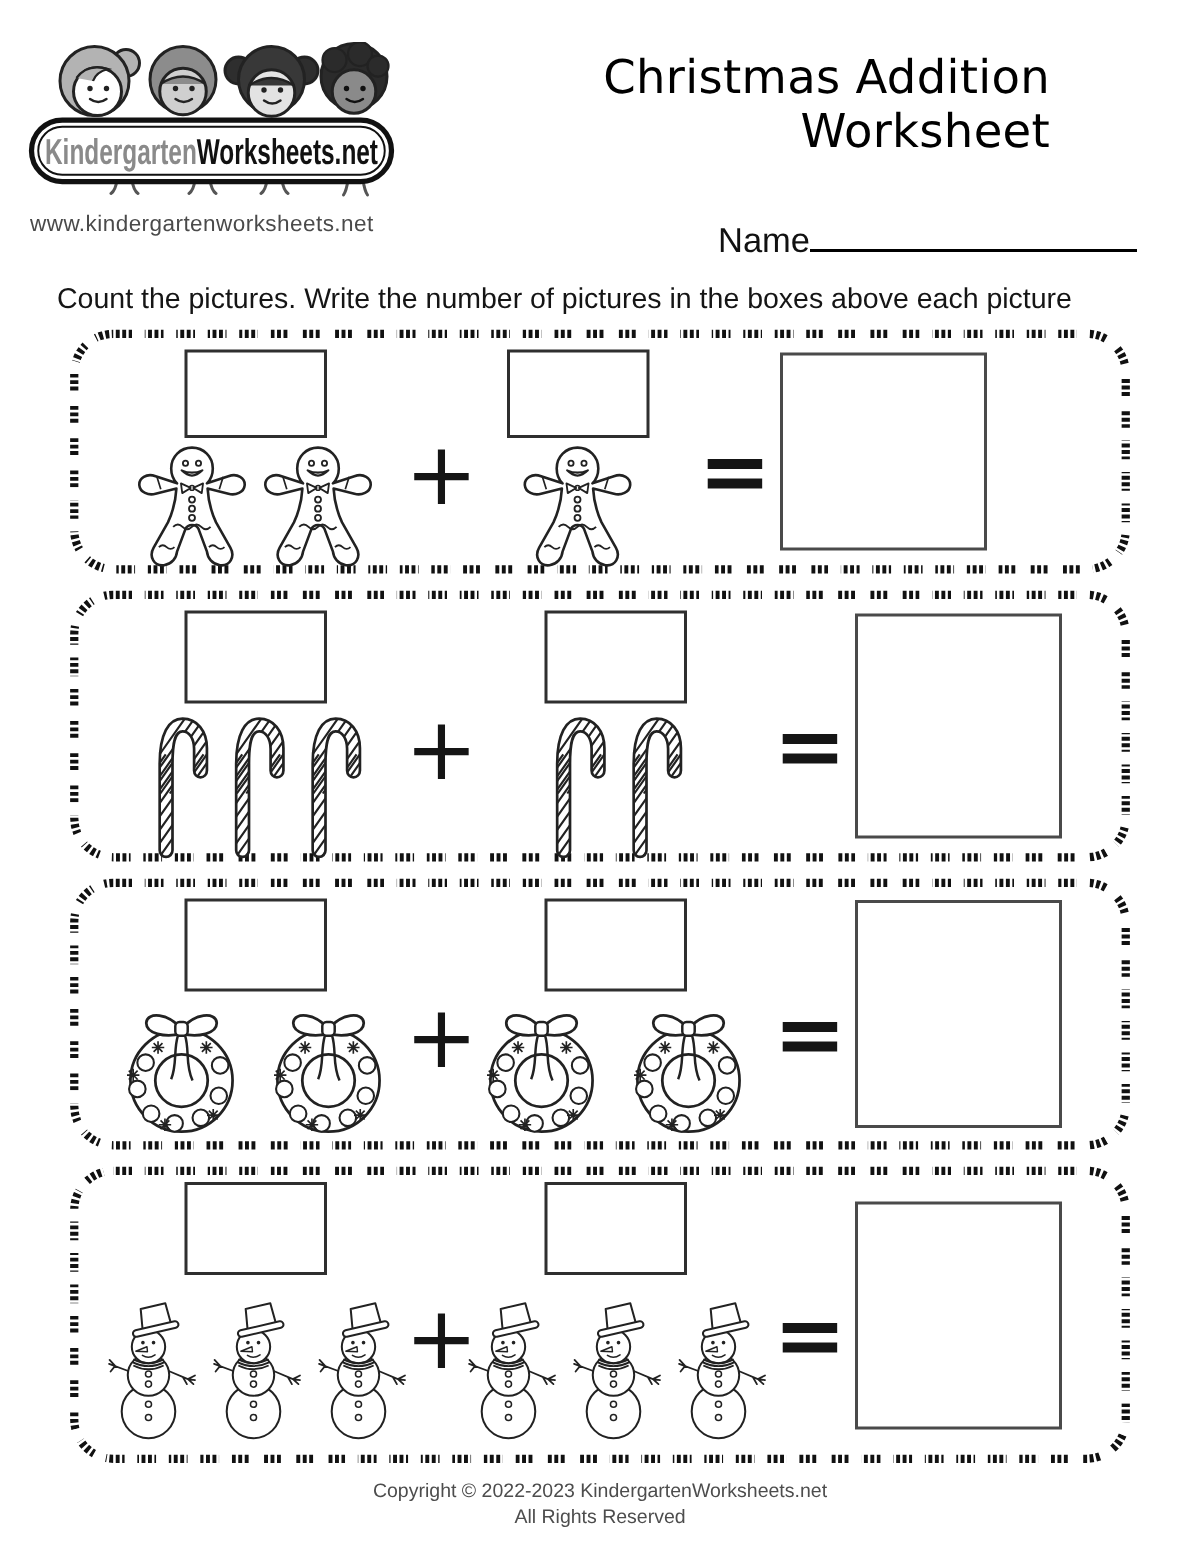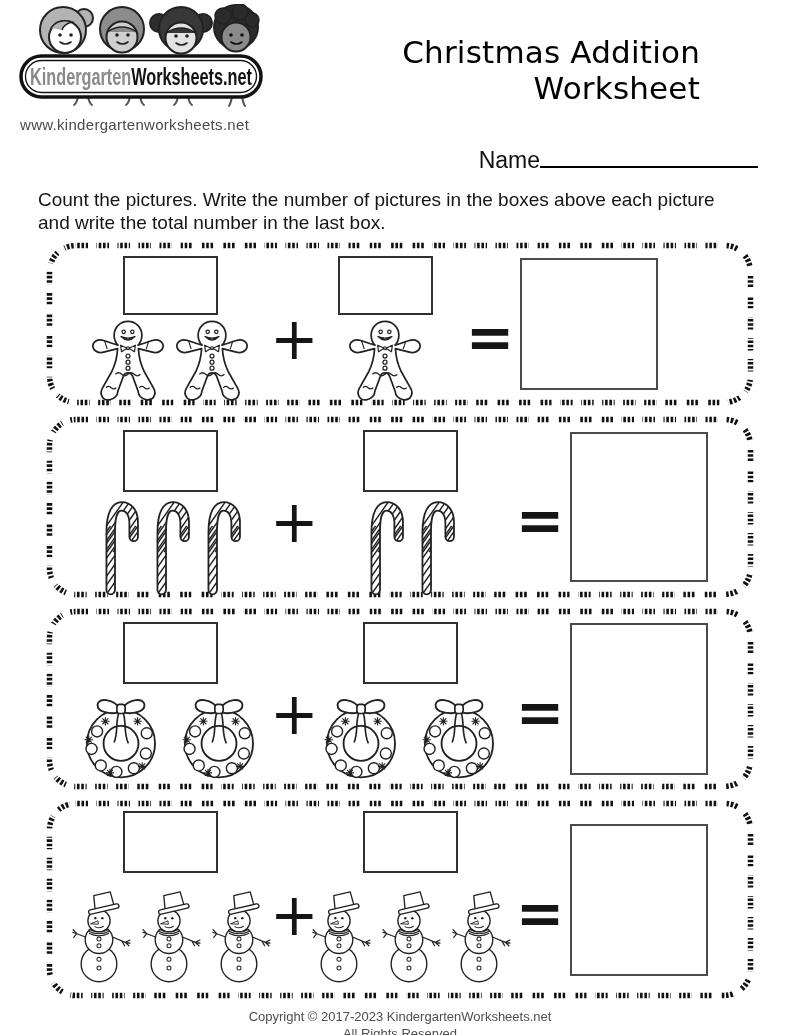--- a/index.html
+++ b/index.html
@@ -1,20 +1,20 @@
 <!DOCTYPE html>
 <html><head>
 <meta charset="utf-8">
 <style>
   html,body{margin:0;padding:0;background:#fff;}
   .page{position:relative;width:800px;height:1035px;background:#fff;overflow:hidden;
         font-family:"Liberation Sans",sans-serif;color:#1a1a1a;}
   
   .header{display:flex;}
-  .logo-block{width:268px;padding:4px 0 0 18px;box-sizing:border-box;}
+  .logo-block{width:268px;padding:28px 0 0 18px;box-sizing:border-box;}
   .logo-url{font-size:15px;color:#4a4a4a;letter-spacing:.3px;margin:2px 0 16px 2px;}
   .head-right{flex:1;padding-top:18px;}
   .title{margin:16px 100px 0 0;font-family:"DejaVu Sans",sans-serif;font-weight:400;
          font-size:31px;text-align:right;letter-spacing:.2px;color:#000;}
   .name-row{margin-top:36px;padding-right:42px;text-align:right;font-size:23px;color:#111;}
   .name-line{display:inline-block;width:218px;border-bottom:2px solid #000;height:24px;}
   
   .instructions{margin:14px 30px 0 38px;font-size:19px;line-height:23px;color:#151515;}
   
   .problems{margin:7px 0 0 45px;width:710px;}
@@ -99,21 +99,20 @@
     <div class="head-right">
       <h1 class="title">Christmas Addition Worksheet</h1>
       <div class="name-row">
         <span>Name</span><span class="name-line"></span>
       </div>
     </div>
   </div>
 
   <p class="instructions">
     <span>Count the pictures. Write the number of pictures in the boxes above each picture</span><br>
-    <span>and write the total number in the last box.</span>
   </p>
 
   <div class="problems">
 
     <div class="panel p1">
       <svg class="stitch" width="710" height="166">
         <rect x="4.5" y="4.5" width="701" height="157" rx="26" fill="none" stroke="#111" stroke-width="5.5" stroke-dasharray="12.5 8.5"></rect>
         <rect x="4.5" y="4.5" width="701" height="157" rx="26" fill="none" stroke="#fff" stroke-width="7" stroke-dasharray="1.7 2.6"></rect>
       </svg>
       <div class="row-content">
@@ -544,17 +543,17 @@
 </div>
         </div>
         <span class="op equals">=</span>
         <div class="sum-box"></div>
       </div>
     </div>
 
   </div>
 
   <div class="footer">
-    <div>Copyright © 2017-2023 KindergartenWorksheets.net</div>
+    <div>Copyright © 2022-2023 KindergartenWorksheets.net</div>
     <div>All Rights Reserved</div>
   </div>
 
 </div>
 
 </body></html>

